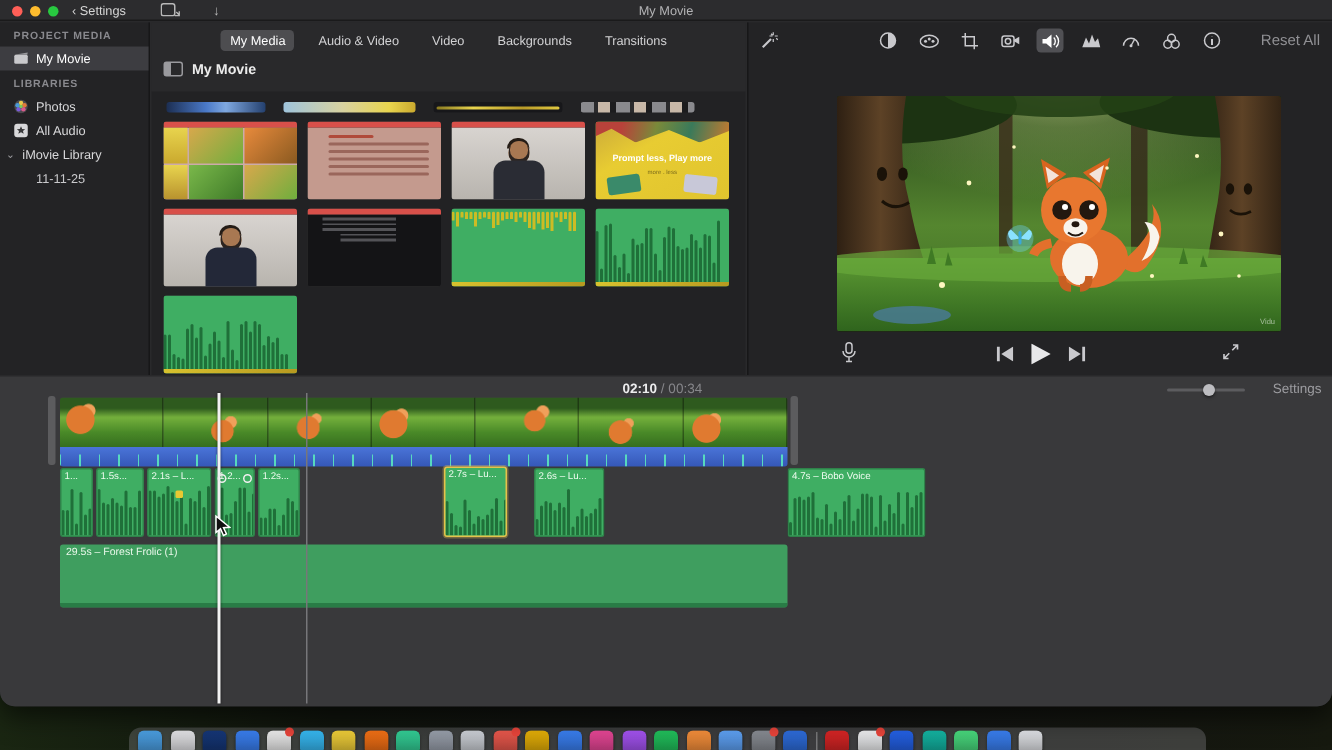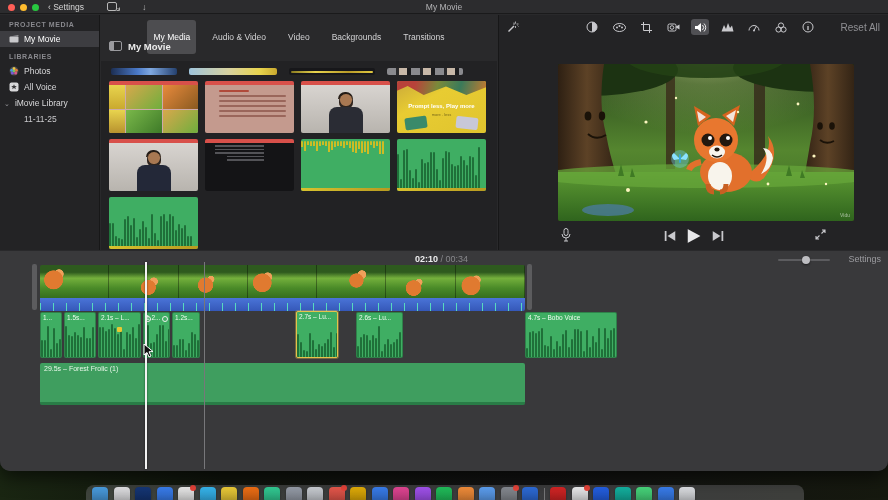--- a/index.html
+++ b/index.html
@@ -17,21 +17,21 @@
   .win-title { position:absolute; left:0; right:0; top:2px; text-align:center; font-size:8.5px; color:#b4b4b6; }
   
   .sidebar { position:absolute; left:0; top:15px; width:100px; height:235px; background:#232325; border-right:1px solid #171718; }
   .side-h { font-size:7px; font-weight:bold; letter-spacing:.6px; color:#89898e; padding:6px 0 3px 9px; }
   .side-item { display:flex; align-items:center; gap:5px; height:16px; padding-left:9px; font-size:8.5px; color:#d8d8da; }
   .side-item.sel { background:#3d3d41; color:#fff; }
   .side-item .ic { width:10px; height:10px; flex:0 0 auto; }
   .side-sub { padding-left:24px; font-size:8.5px; color:#c9c9cc; height:15px; display:flex; align-items:center; }
   .browser { position:absolute; left:101px; top:15px; width:396px; height:235px; background:#29292b; }
   .tabsrow { display:flex; justify-content:center; gap:10px; padding-top:5px; height:21px; align-items:flex-start; }
-  .mtab { font-size:8.5px; color:#d2d2d4; padding:12px 6px; border-radius:3px; }
+  .mtab { font-size:8.5px; color:#d2d2d4; padding:2px 6px; border-radius:3px; }
   .mtab.active { background:#4d4d50; color:#fff; }
   .bheader { position:relative; height:20px; padding:3px 8px; display:flex; align-items:center; gap:6px; }
   .panetoggle { width:13px; height:10px; border:1px solid #9a9a9e; border-radius:2px; position:relative; }
   .panetoggle::before { content:""; position:absolute; left:0; top:0; bottom:0; width:4px; background:#9a9a9e; }
   .btitle { font-size:9.5px; font-weight:bold; color:#ececec; }
   .bh-right { margin-left:auto; display:flex; align-items:center; gap:6px; }
   .allclips { font-size:8.5px; color:#d6d6d8; }
   .chev { font-size:6px; color:#a8a8ac; line-height:5px; display:inline-block; }
   .search { width:118px; height:13px; background:#1d1d1f; border:none; border-radius:7px; color:#ddd;
     font-size:8px; padding:0 6px 0 16px; outline:none; }
@@ -223,21 +223,21 @@
       </span>
       <span>Photos</span>
     </div>
     <div class="side-item">
       <span class="ic">
         <svg width="10" height="10" viewBox="0 0 10 10">
             <rect x="0.5" y="0.5" width="9" height="9" rx="2" fill="#d8d8da"></rect>
             <path d="M5 2.2 L5.8 4 7.8 4.1 6.3 5.3 6.8 7.2 5 6.1 3.2 7.2 3.7 5.3 2.2 4.1 4.2 4 Z" fill="#3a3a3c"></path>
           </svg>
       </span>
-      <span>All Voice</span>
+      <span>All Audio</span>
     </div>
     <div class="side-item" style="padding-left:4px;">
       <span class="chev" style="font-size:7px;color:#9a9a9e;">⌄</span>
       <span>iMovie Library</span>
     </div>
     <div class="side-sub">11-11-25</div>
   </div>
 
   <div class="browser">
     <div class="tabsrow">

